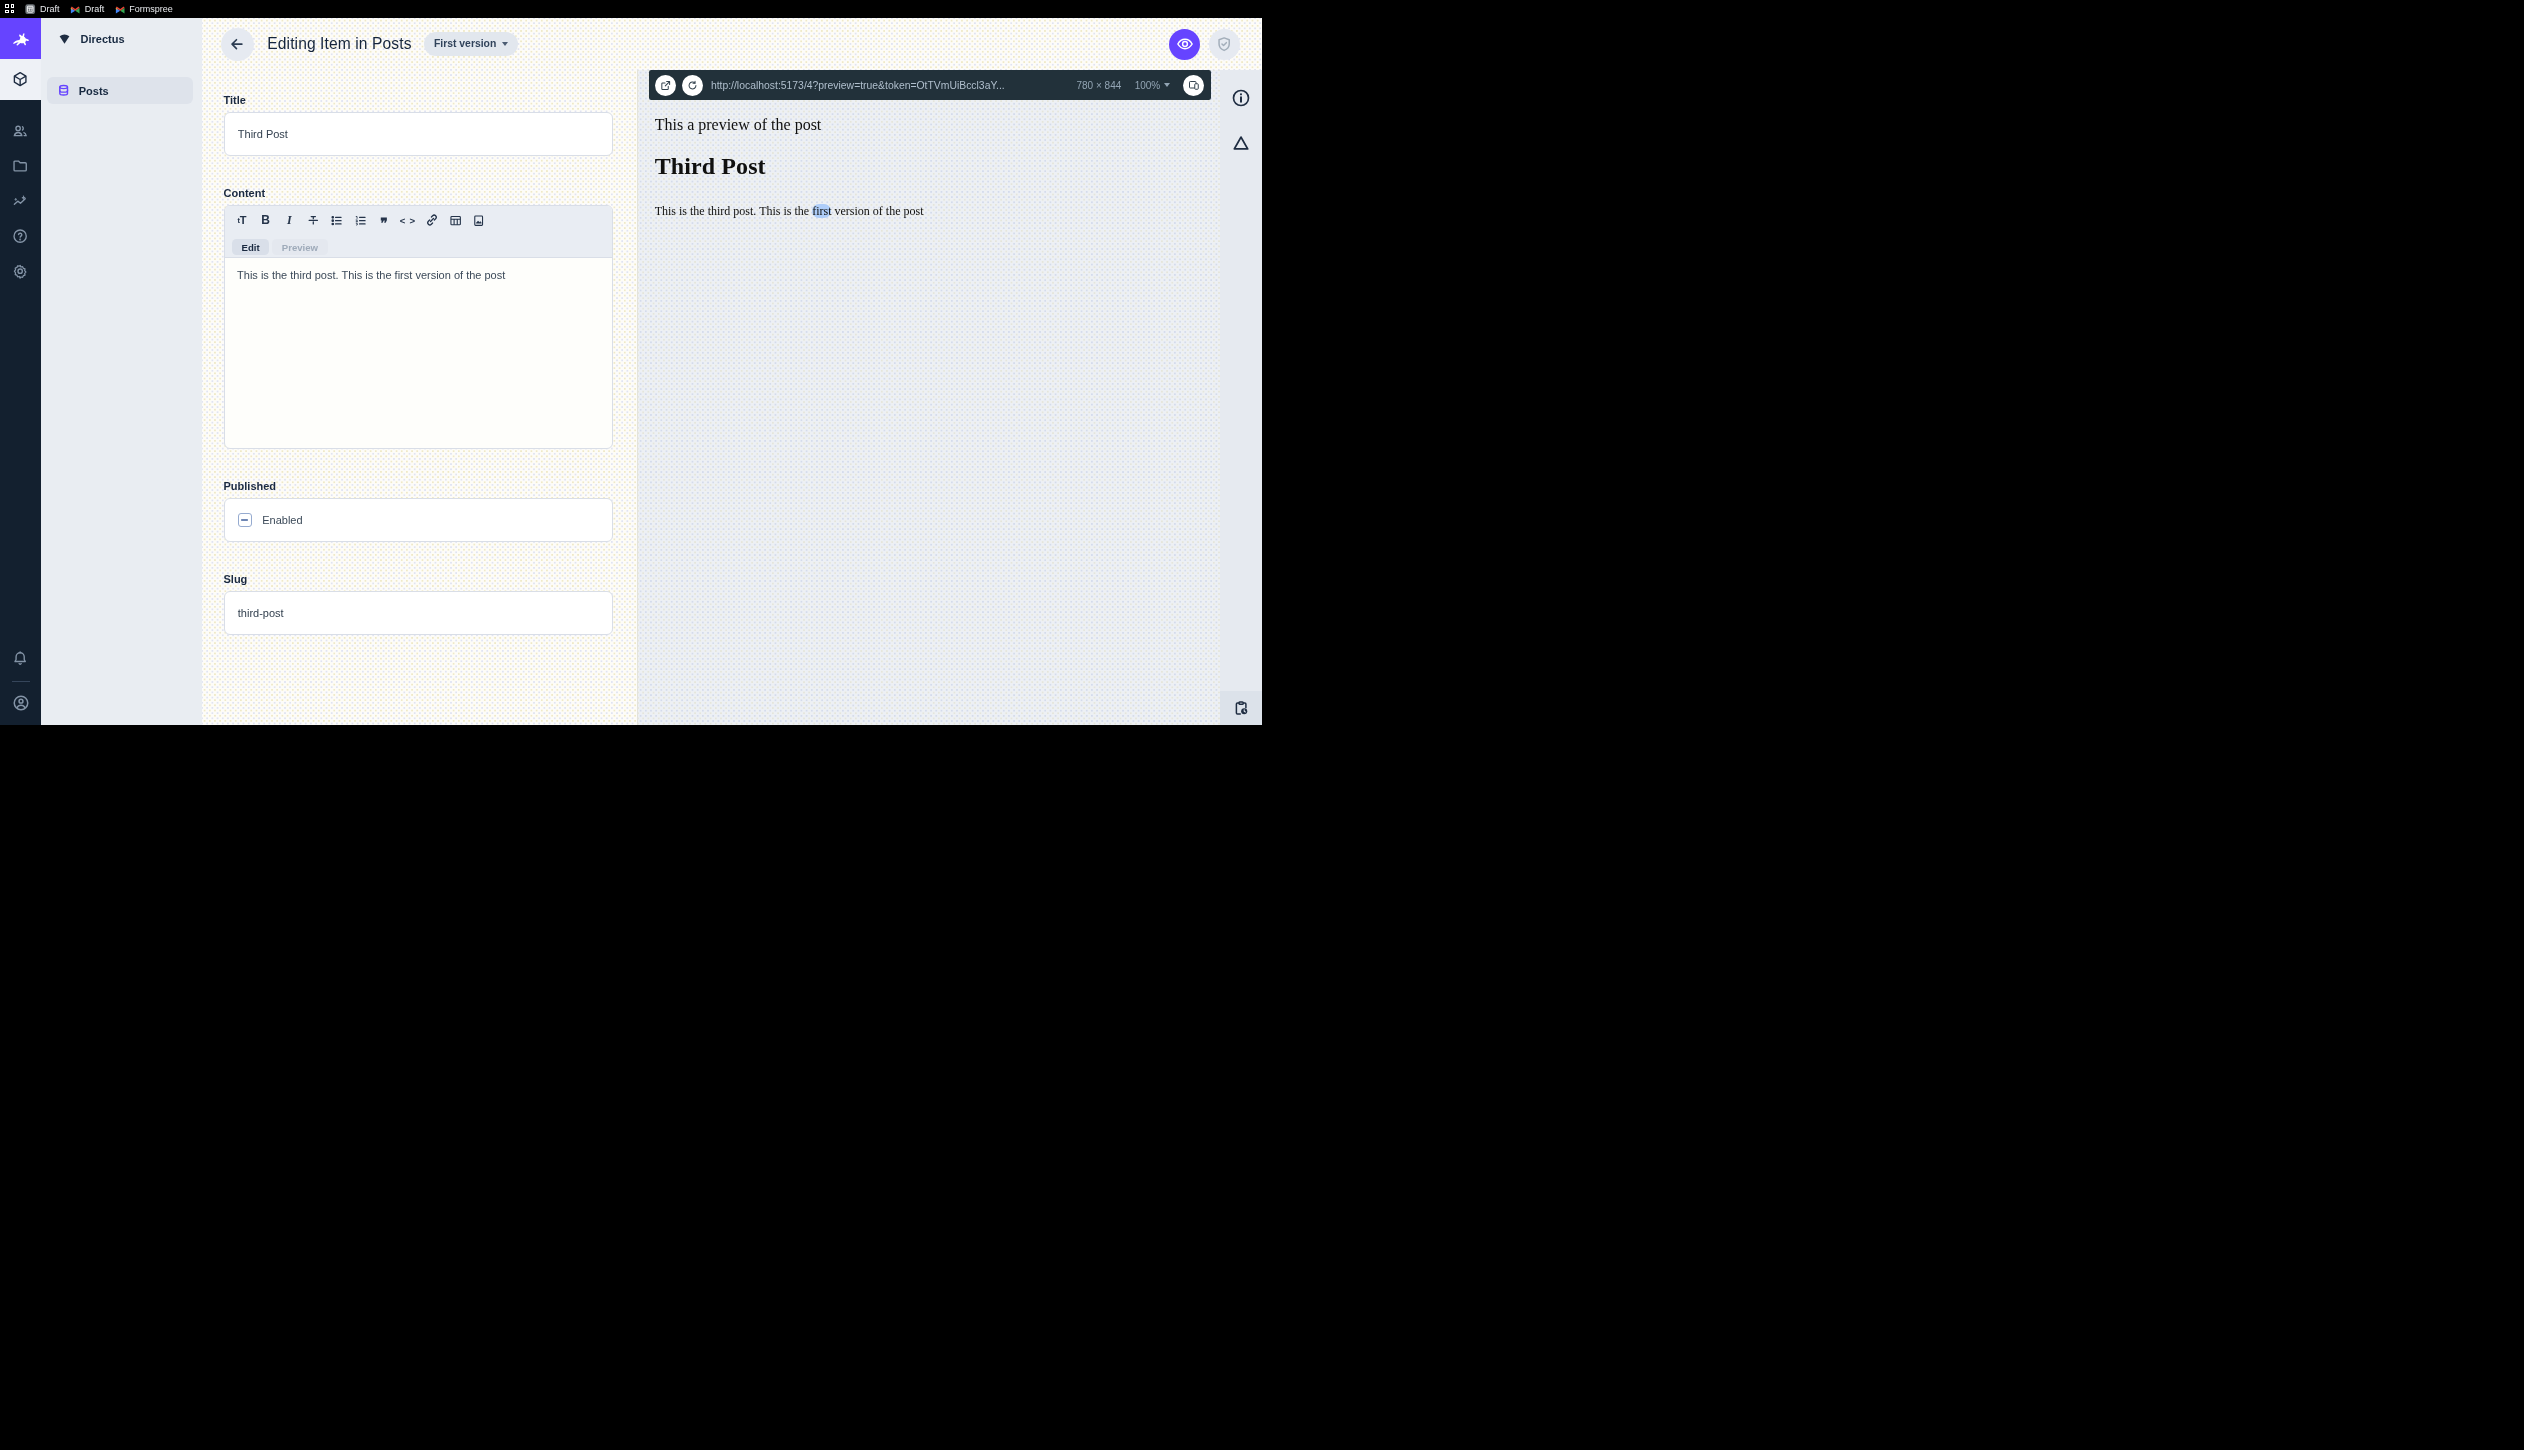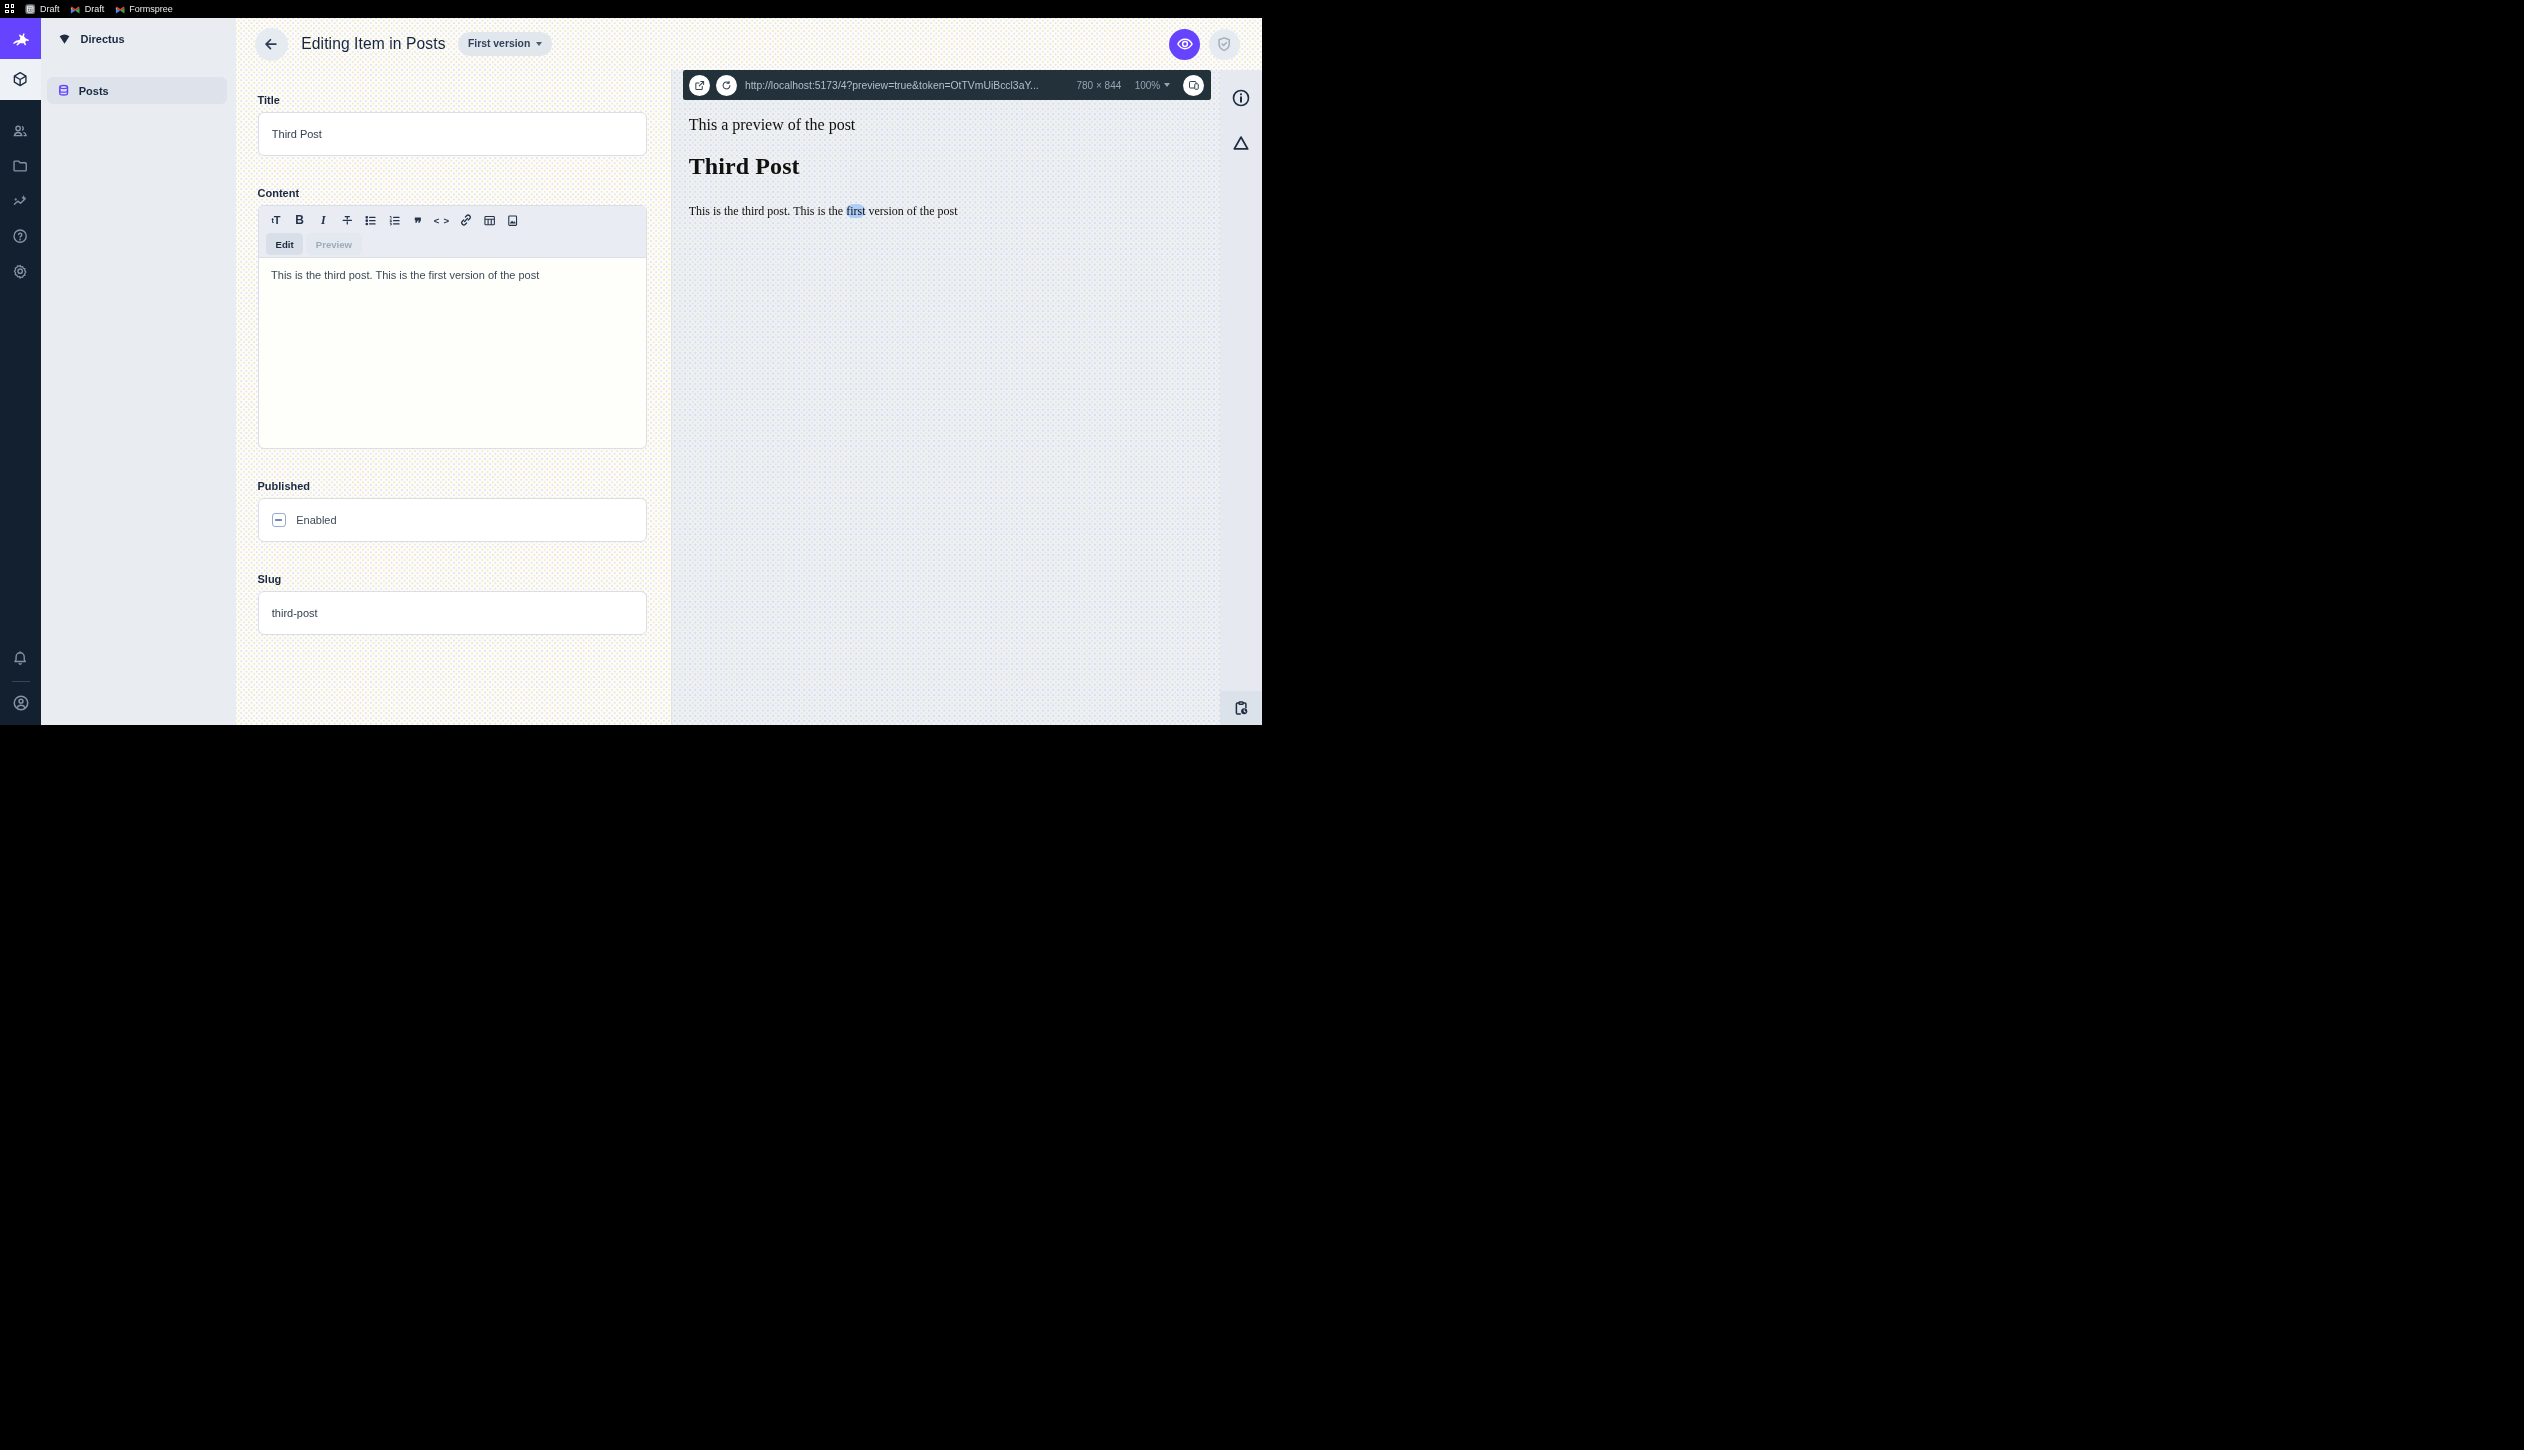--- a/index.html
+++ b/index.html
@@ -37,21 +37,21 @@
   
   .module-bar { width:41px; background:#13202f; display:flex; flex-direction:column; align-items:center; flex:0 0 auto; }
   .logo-tile { width:41px; height:41px; background:#6644ff; display:flex; align-items:center; justify-content:center; }
   .mod-item { width:41px; height:35px; display:flex; align-items:center; justify-content:center; color:#8494a7; }
   .mod-item.active { background:#eef1f6; color:#1f2d42; height:41px; }
   .mod-stack { margin-top:13.3px; display:flex; flex-direction:column; }
   .mod-bottom { margin-top:auto; display:flex; flex-direction:column; align-items:center; padding-bottom:4.4px; }
   .mod-divider { width:18px; height:0.7px; background:#35455a; margin:4.4px 0; }
 
   
-  .nav-panel { width:195px; background:#e9edf2; flex:0 0 auto; display:flex; flex-direction:column; }
+  .nav-panel { width:161px; background:#e9edf2; flex:0 0 auto; display:flex; flex-direction:column; }
   .project-row { height:41px; display:flex; align-items:center; gap:9px; padding-left:15.6px; color:#172940; font-size:11px; font-weight:600; }
   .nav-item { margin:18px 9px 0 6px; height:27px; border-radius:6px; background:#dee3eb; display:flex; align-items:center; gap:8.1px; padding-left:10.4px; color:#172940; font-size:11px; font-weight:600; }
 
   
   .main { flex:1; display:flex; flex-direction:column; min-width:0; }
   .app-header { height:52px; display:flex; align-items:center; padding:0 22px 0 19px; flex:0 0 auto; }
   .circle-btn { width:33px; height:33px; border-radius:50%; background:#e6eaf1; display:flex; align-items:center; justify-content:center; color:#2c3c52; flex:0 0 auto; cursor:pointer; border:none; }
   .page-title { font-size:15.6px; font-weight:400; color:#15253c; margin-left:13.3px; letter-spacing:0.1px; white-space:nowrap; }
   .version-pill { margin-left:12px; height:24.4px; border-radius:12.6px; background:#e2e7ee; display:flex; align-items:center; gap:5.2px; padding:0 10.4px; font-size:10.4px; font-weight:600; color:#31435b; cursor:pointer; }
   .chevron-down { width:0; height:0; border-left:3.3px solid transparent; border-right:3.3px solid transparent; border-top:4.1px solid #4b5c72; }
@@ -70,21 +70,21 @@
   .editor { width:389px; height:244px; border:1.1px solid #d9dee7; border-radius:6px; overflow:hidden; display:flex; flex-direction:column; background:#fefefb; }
   .editor-toolbar { height:28px; background:#e9edf3; display:flex; align-items:center; padding:0 6px; gap:0.7px; flex:0 0 auto; }
   .tb-btn { width:23px; height:22px; display:flex; align-items:center; justify-content:center; color:#25344a; border:none; background:transparent; border-radius:3px; cursor:pointer; font-family:"Liberation Sans", sans-serif; }
   .g-size { font-size:11px; font-weight:700; }
   .g-size small { font-size:7.4px; font-weight:700; }
   .g-bold { font-size:12px; font-weight:800; }
   .g-italic { font-size:12px; font-weight:700; font-style:italic; font-family:"Liberation Serif", serif; }
   .g-quote { font-size:14px; font-weight:800; line-height:7.4px; margin-top:6px; }
   .g-code { font-size:9.6px; font-weight:700; letter-spacing:0.7px; }
   .editor-tabs { height:24px; background:#e9edf3; display:flex; align-items:flex-end; padding:0 0 2.2px 7.4px; gap:3px; border-bottom:1.1px solid #d9dee7; flex:0 0 auto; }
-  .ed-tab { height:22px; border-radius:4.4px; padding:0 9.6px; font-size:9.6px; display:flex; align-items:center; cursor:pointer; }
+  .ed-tab { height:16px; border-radius:4.4px; padding:0 9.6px; font-size:9.6px; display:flex; align-items:center; cursor:pointer; }
   .ed-tab.active { background:#d9dfe9; color:#1a2940; font-weight:600; }
   .ed-tab.inactive { background:#e4e8ef; color:#9fabba; font-weight:600; }
   .editor-body { flex:1; padding:11px 12.6px; font-size:11px; color:#3c4a59; cursor:text; }
   .check-box-row { width:389px; height:44px; background:#fff; border:1.1px solid #d9dee7; border-radius:6px; display:flex; align-items:center; padding:0 13.3px; gap:10.4px; }
   .checkbox-ind { width:14px; height:14px; border:1.5px solid #96abd0; border-radius:3px; display:flex; align-items:center; justify-content:center; cursor:pointer; background:#fff; }
   .checkbox-ind i { display:block; width:6.7px; height:1.9px; background:#6f87b4; border-radius:0.7px; }
   .check-label { font-size:11px; color:#3c4a59; }
 
   .divider-v { width:0.7px; background:#e3e3dd; cursor:col-resize; }
 

